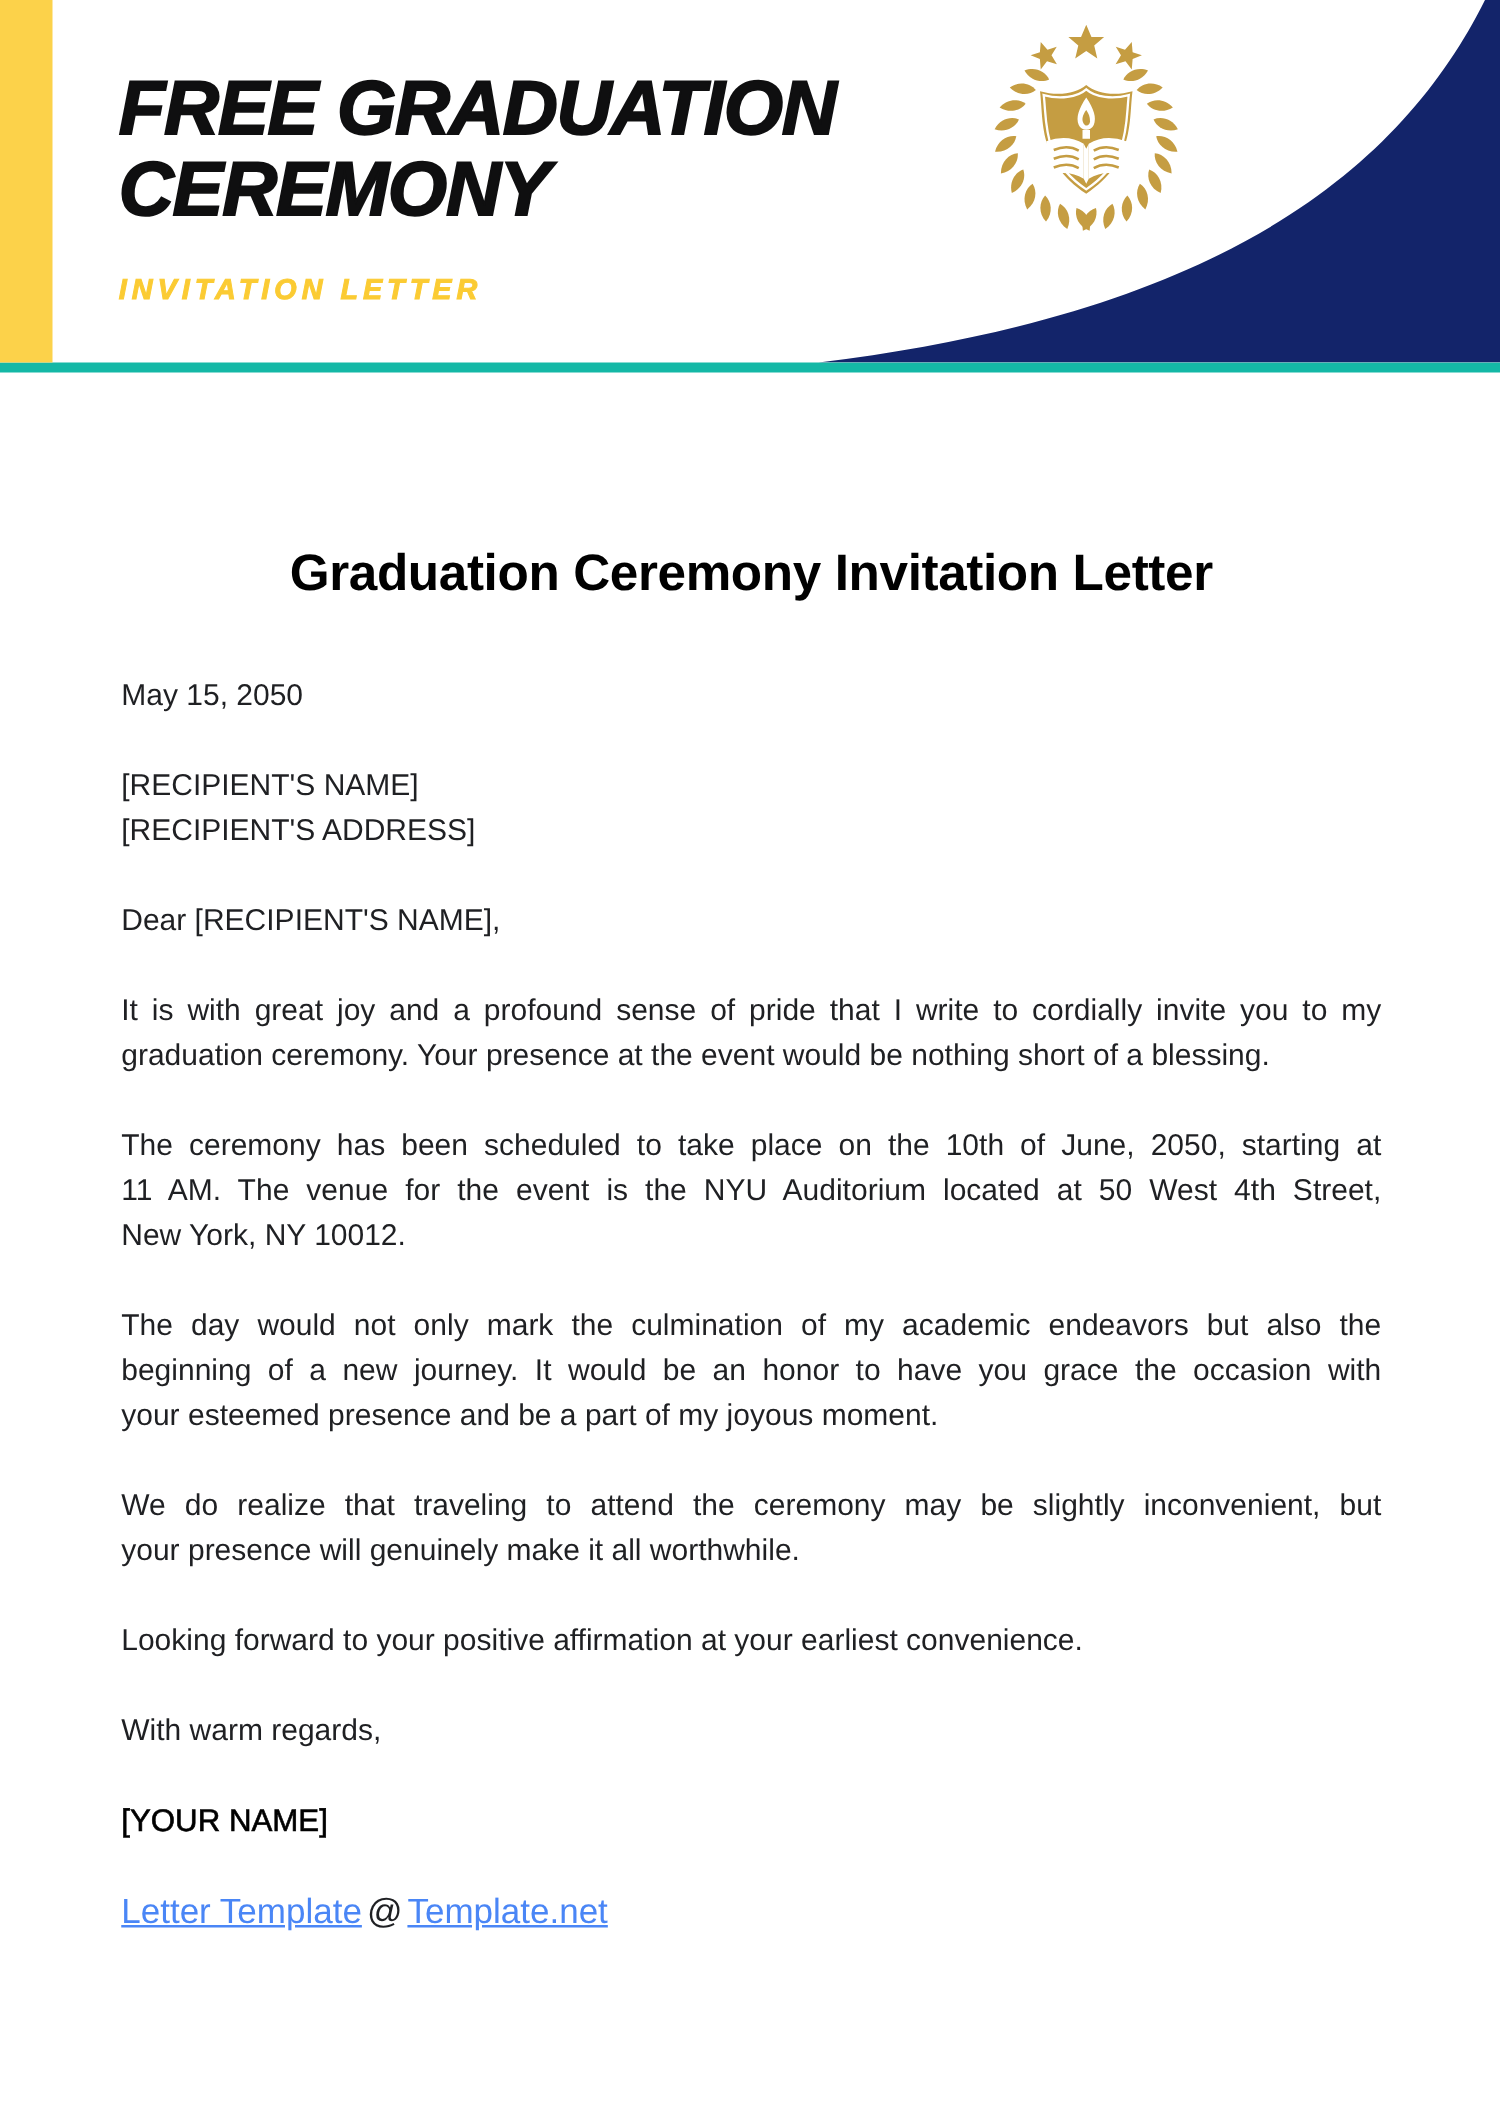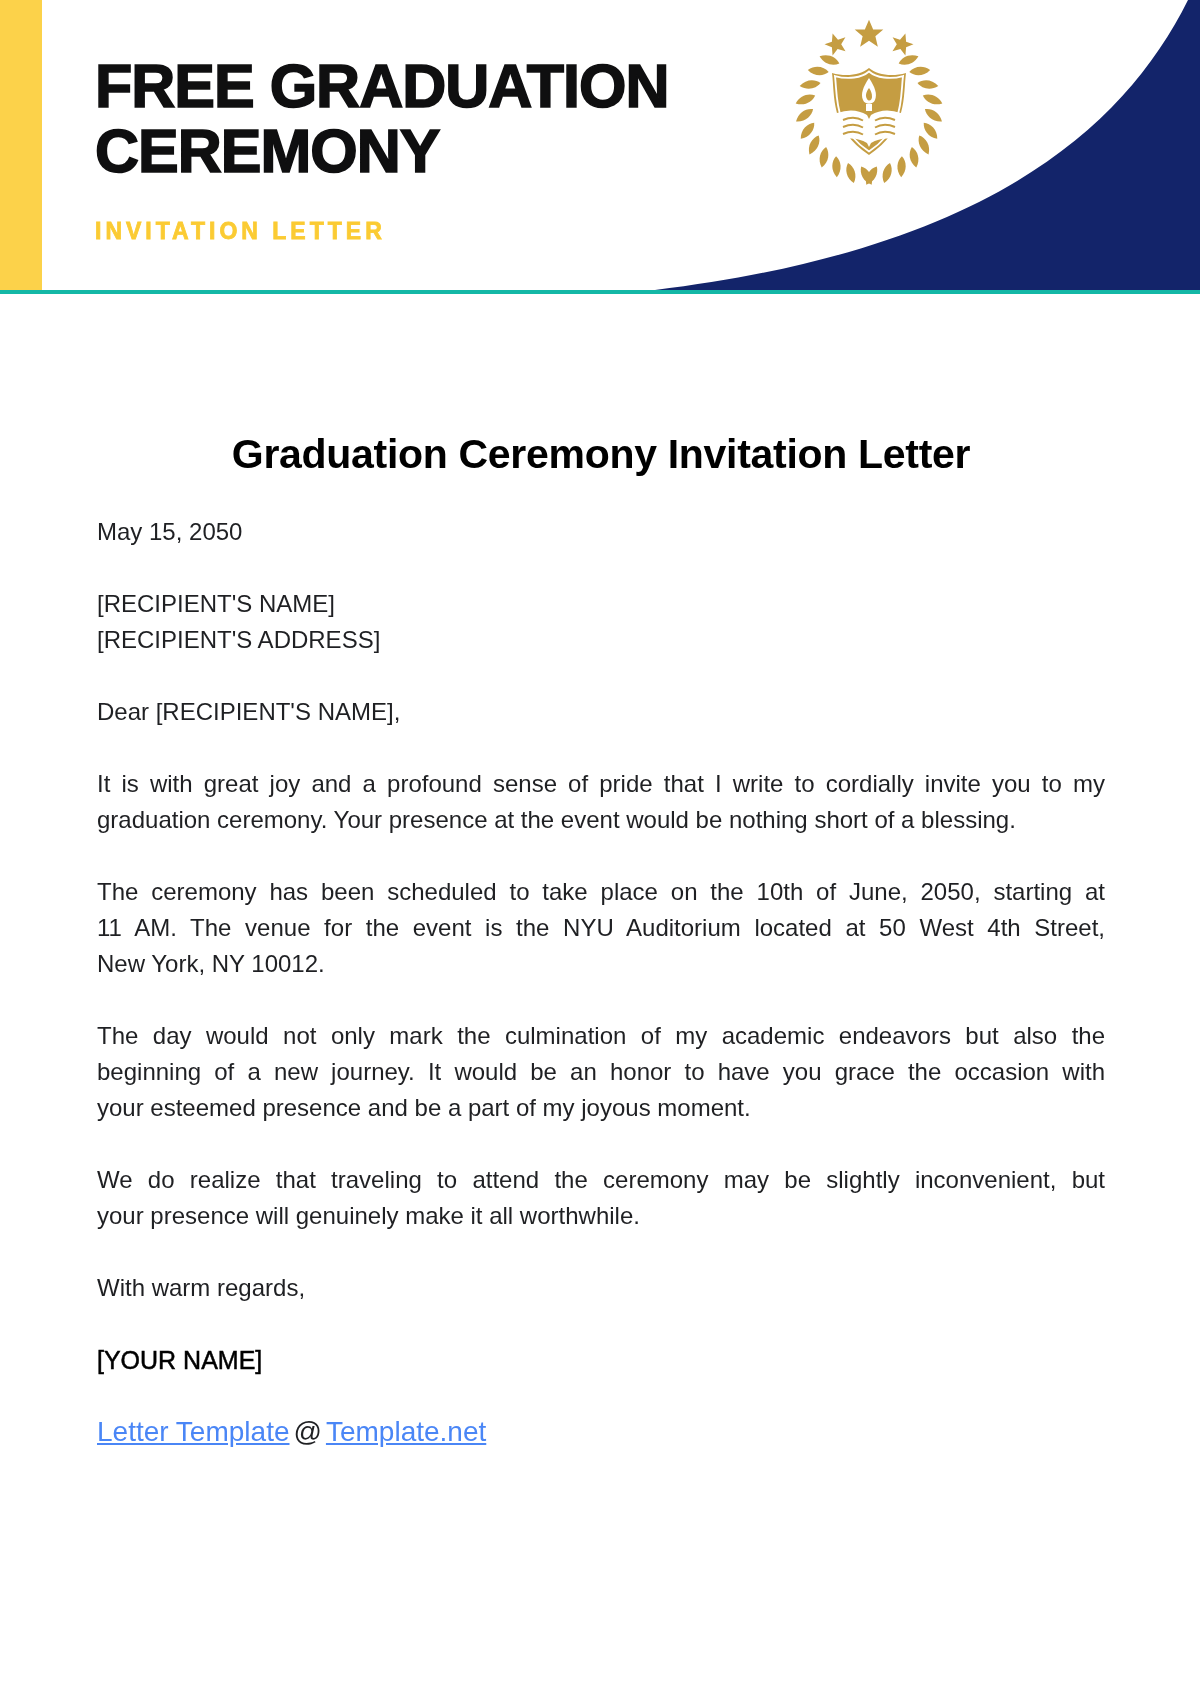--- a/index.html
+++ b/index.html
@@ -5,21 +5,22 @@
   html, body { margin: 0; padding: 0; }
   body {
     width: 1200px; height: 1701px; background: #ffffff; overflow: hidden;
     font-family: "Liberation Sans", sans-serif; color: #202124;
   }
   .page { position: relative; width: 1200px; height: 1701px; }
 
   
   .banner {
     position: relative; width: 1200px; height: 290px; background: #ffffff;
-    border-bottom: 4px solid #14b8a6;
+    border-bottom: 8px solid #14b8a6;
+    font-style: italic;
   }
   .stripe {
     position: absolute; left: 0; top: 0; width: 42px; height: 290px;
     background: var(--stripe_yellow);
   }
   .swoosh { position: absolute; right: 0; top: 0; width: 545px; height: 290px; display: block; }
   .crest { position: absolute; left: 790px; top: 12px; width: 158px; height: 176px; }
   .titles { position: absolute; left: 95px; top: 54px; width: 650px; }
   .titles h1 {
     margin: 0; font-size: 61px; line-height: 65px; font-weight: 900;
@@ -31,21 +32,21 @@
     -webkit-text-stroke: 0.8px var(--accent_yellow);
   }
 
   
   .letter { padding: 132px 95px 0 97px; font-size: 24px; line-height: 36px; color: #1f2023; }
   .letter h2 {
     margin: 0; font-size: 41px; line-height: 56px; font-weight: 700;
     letter-spacing: -0.3px; color: #000000; text-align: center;
   }
   .letter p, .letter .para, .letter .credit { margin: 36px 0 0 0; }
-  .letter .date { margin-top: 32px; }
+  .letter .date { margin-top: 53px; }
   .ln { display: block; }
   .jl { text-align: justify; text-align-last: justify; }
   .jl.last { text-align-last: left; }
   .signature {
     font-size: 25px; font-weight: 400; color: #000000;
     -webkit-text-stroke: 0.5px #000000;
   }
   .credit { margin-top: 0; font-size: 28px; }
   .tlink { color: var(--link_blue); text-decoration: underline; cursor: pointer; }
   .at { color: #1f2023; margin: 0 4px; }
@@ -142,20 +143,23 @@
       <div class="jl">The day would not only mark the culmination of my academic endeavors but also the</div>
       <div class="jl">beginning of a new journey. It would be an honor to have you grace the occasion with</div>
       <div class="jl last">your esteemed presence and be a part of my joyous moment.</div>
     </div>
 
     <div class="para">
       <div class="jl">We do realize that traveling to attend the ceremony may be slightly inconvenient, but</div>
       <div class="jl last">your presence will genuinely make it all worthwhile.</div>
     </div>
 
+    <div class="para">
+      <div class="jl last">Looking forward to your positive affirmation at your earliest convenience.</div>
+    </div>
 
     <p>With warm regards,</p>
 
     <p class="signature">[YOUR NAME]</p>
 
     <div class="credit">
       <a href="#" class="tlink">Letter Template</a><span class="at">@</span><a href="#" class="tlink">Template.net</a>
     </div>
   </main>
 

